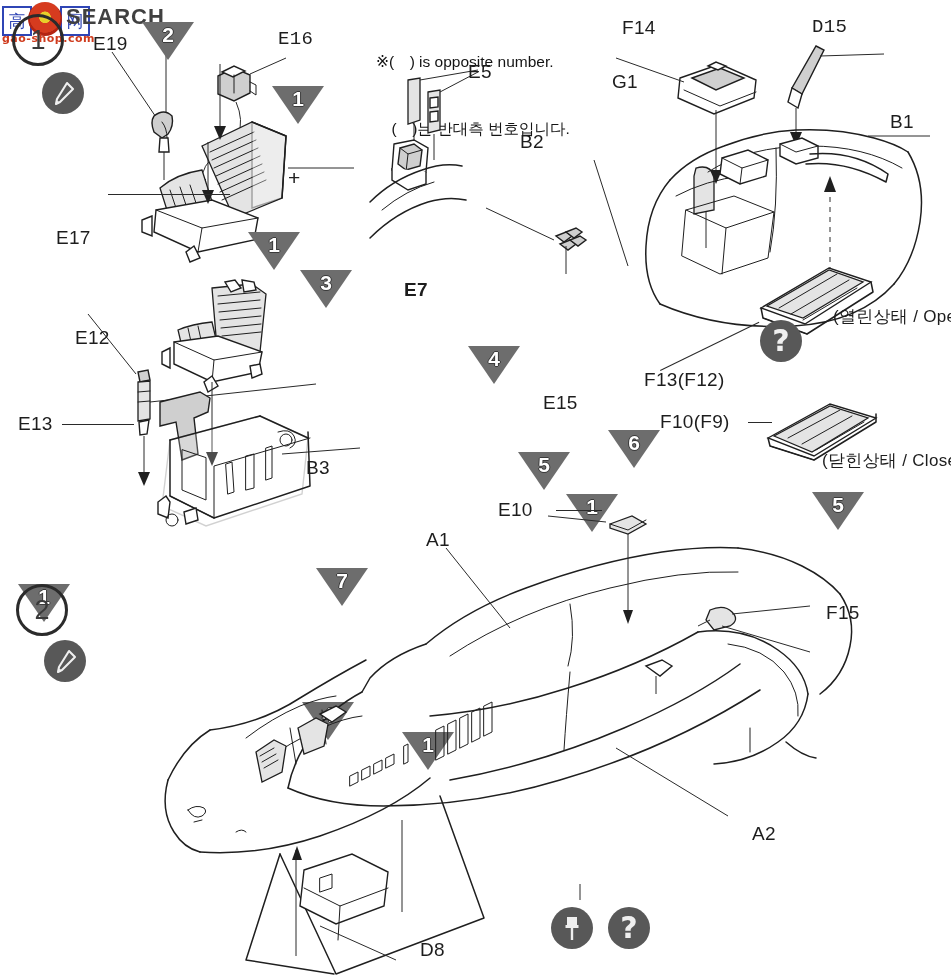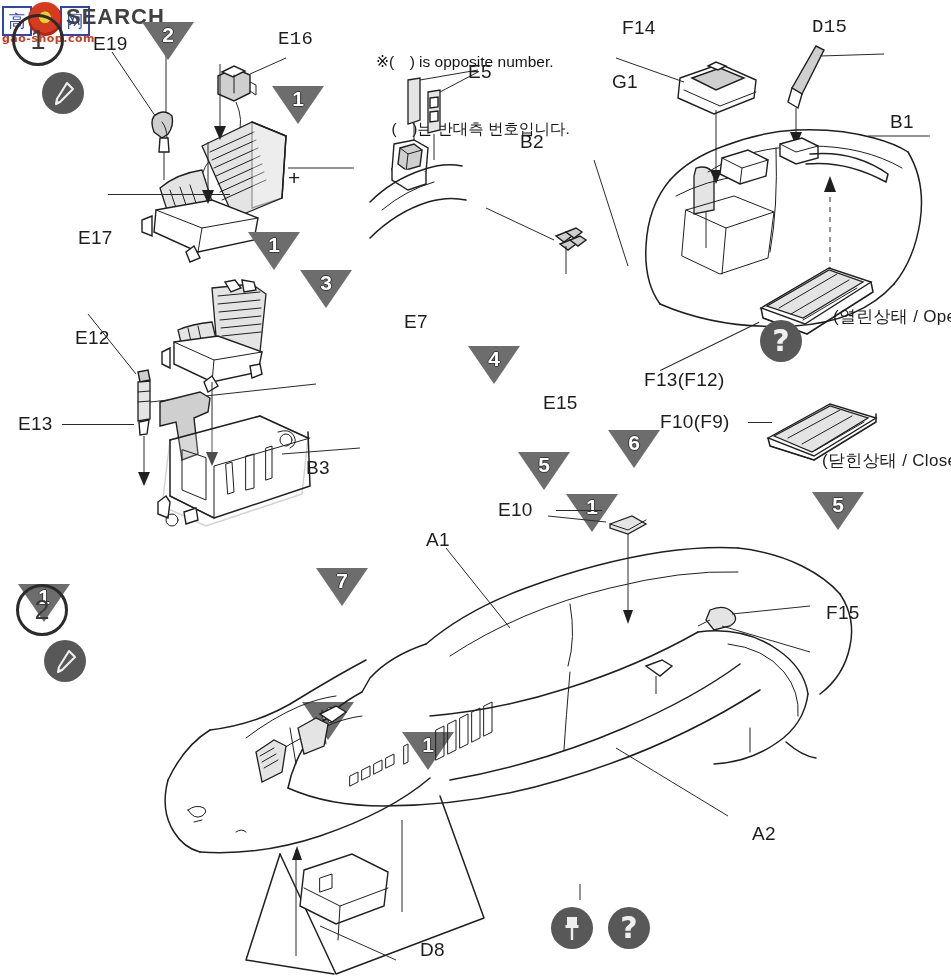--- a/index.html
+++ b/index.html
@@ -135,21 +135,21 @@
     <path class="thin" d="M130 34 L130 96"></path>
     <path class="arrowhd" d="M124 96 l12 0 l-6 14 Z"></path>
     <path class="thin" d="M118 112 L118 162"></path>
     <path class="arrowhd" d="M112 160 l12 0 l-6 14 Z"></path>
 
     <path class="thin" d="M198 138 L264 138"></path>
   </svg>
 
   <div class="lbl abs" style="left:93px;top:34px;">E19</div>
   <div class="lbl abs" style="left:278px;top:30px;font-family:Liberation Mono, monospace;">E16</div>
-  <div class="lbl abs" style="left:78px;top:184px;margin-top:44px;">E17</div>
+  <div class="lbl abs" style="left:56px;top:184px;margin-top:44px;">E17</div>
   <div class="ln abs" style="left:108px;top:194px;width:122px;"></div>
 
   <div class="tri abs" style="left:142px;top:22px;">
     <div class="shape"></div>
       <div class="num">2</div>
   </div>
   <div class="tri abs" style="left:272px;top:48px;">
     <div class="shape"></div>
       <div class="num">1</div>
   </div>
@@ -297,21 +297,21 @@
   <div class="lbl abs" style="left:612px;top:72px;">G1</div>
   <div class="tri abs" style="left:608px;top:88px;">
     <div class="shape"></div>
       <div class="num">6</div>
   </div>
   <div class="tri abs" style="left:566px;top:114px;">
     <div class="shape"></div>
       <div class="num">1</div>
   </div>
 
-  <div class="lbl abs" style="left:404px;top:312px;">E7</div>
+  <div class="lbl abs" style="left:404px;top:280px;font-weight:bold;">E7</div>
   <div class="tri abs" style="left:402px;top:314px;">
     <div class="shape"></div>
       <div class="num">1</div>
   </div>
   <div class="lbl abs" style="left:543px;top:383px;margin-top:10px;">E15</div>
 
   <svg class="abs" style="left:480px;top:40px;" width="471" height="350">
 
     <path class="fillw" d="M200 38 l40 -14 l36 16 l-2 18 l-40 16 l-36 -16 Z"></path>
     <path class="fillg" d="M212 38 l28 -10 l24 10 l-28 12 Z"></path>

